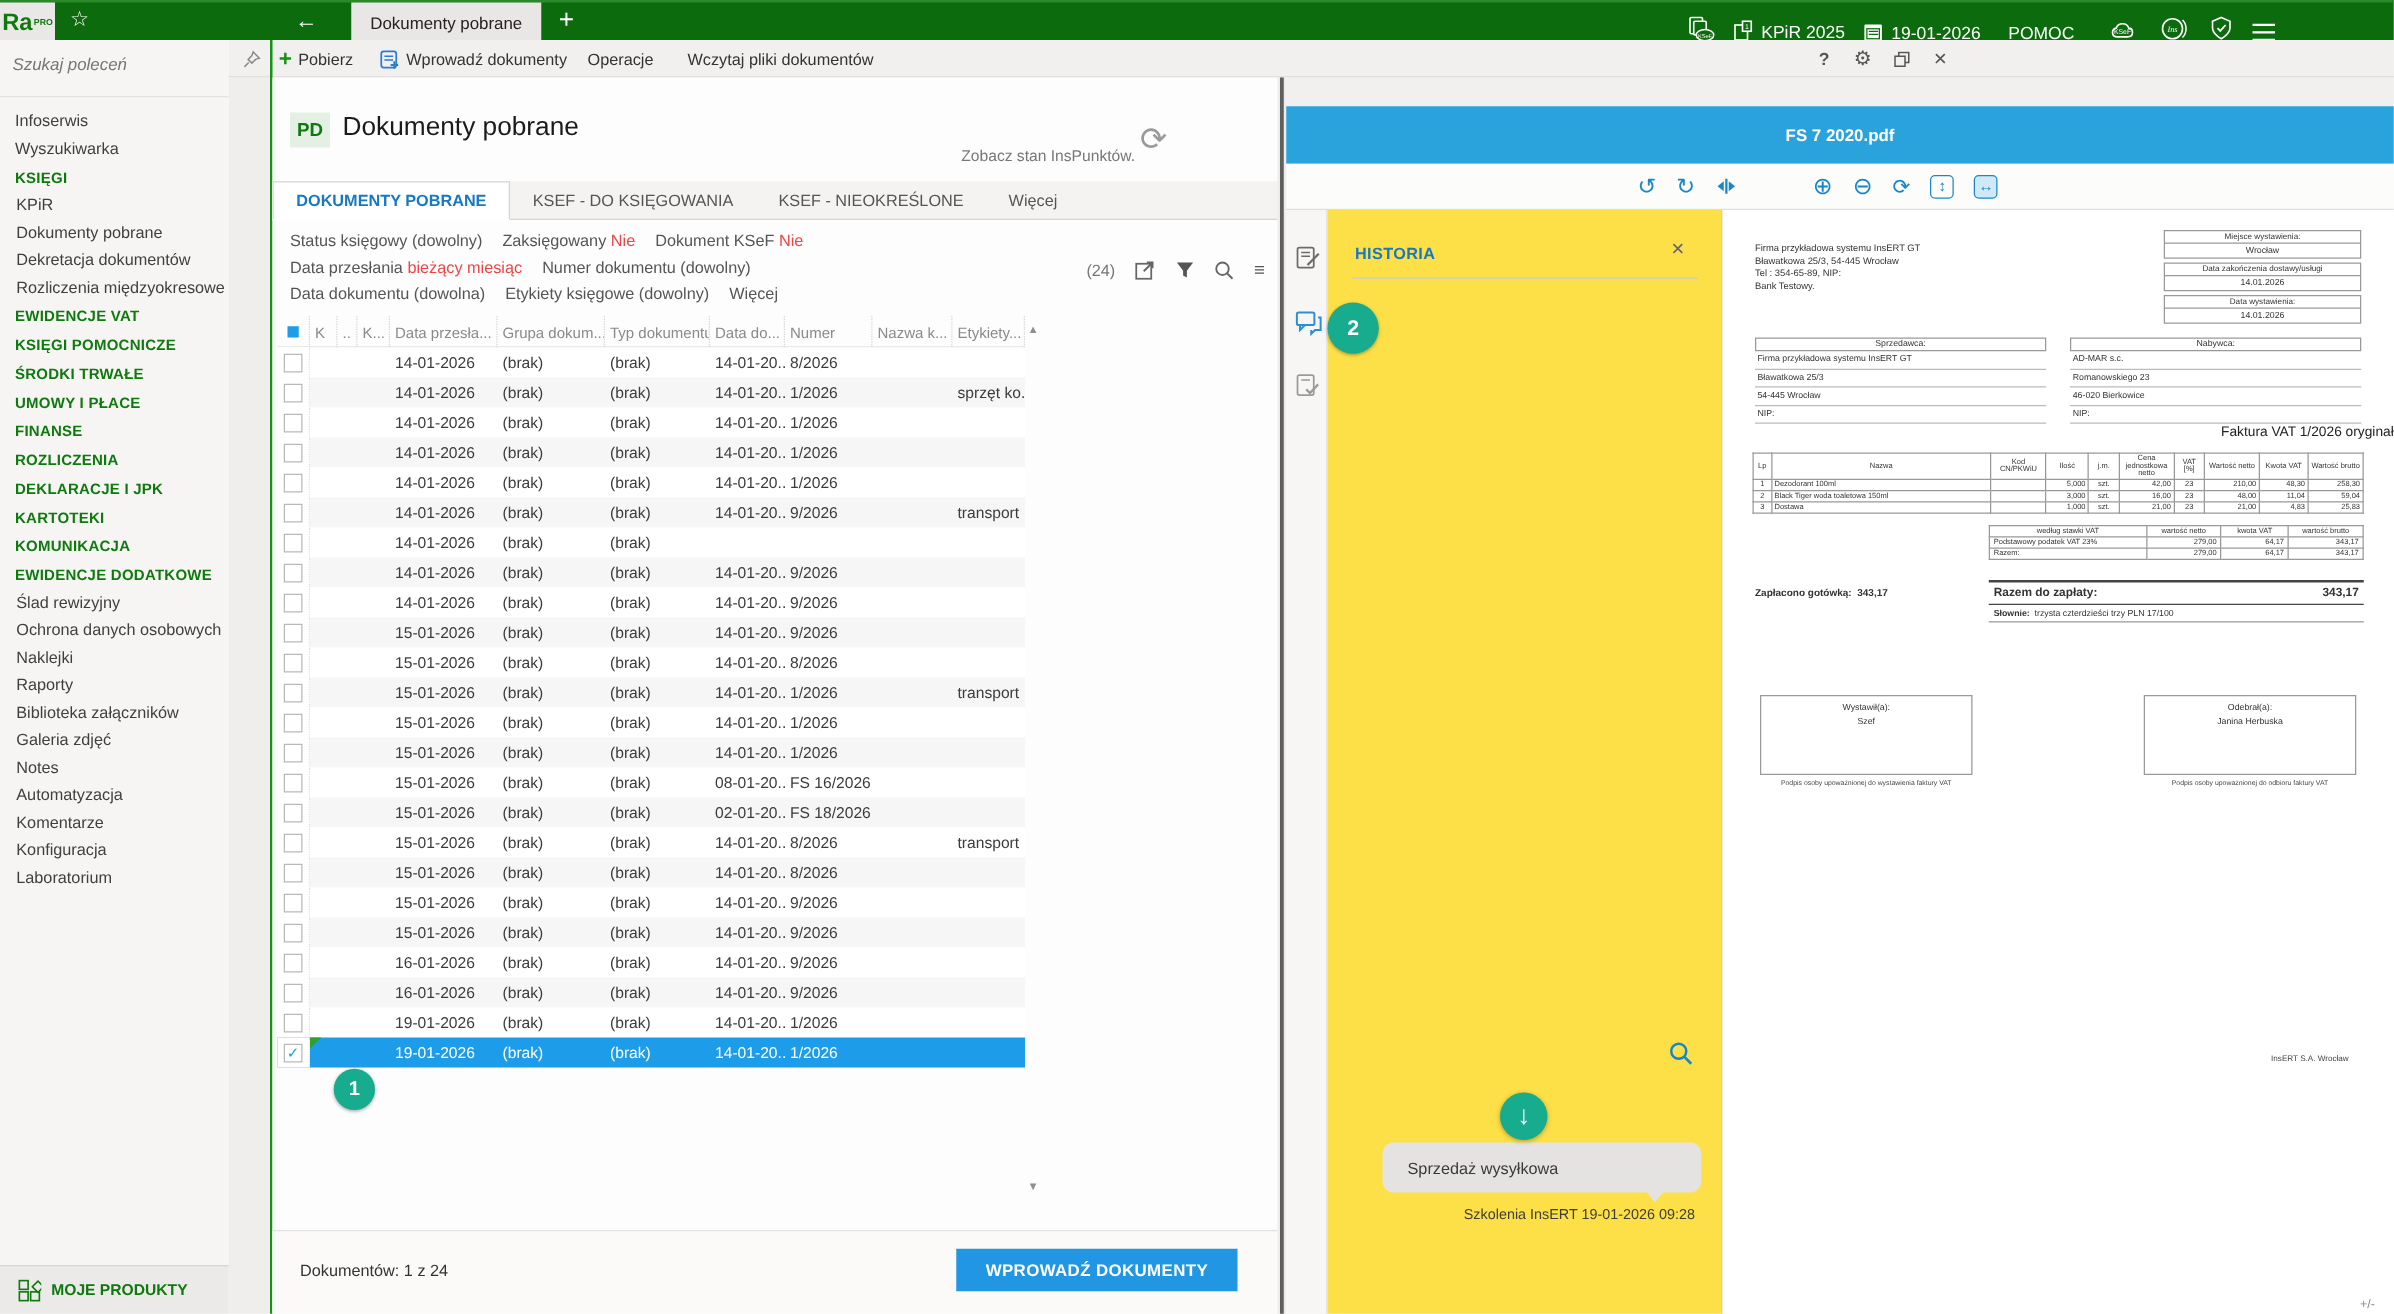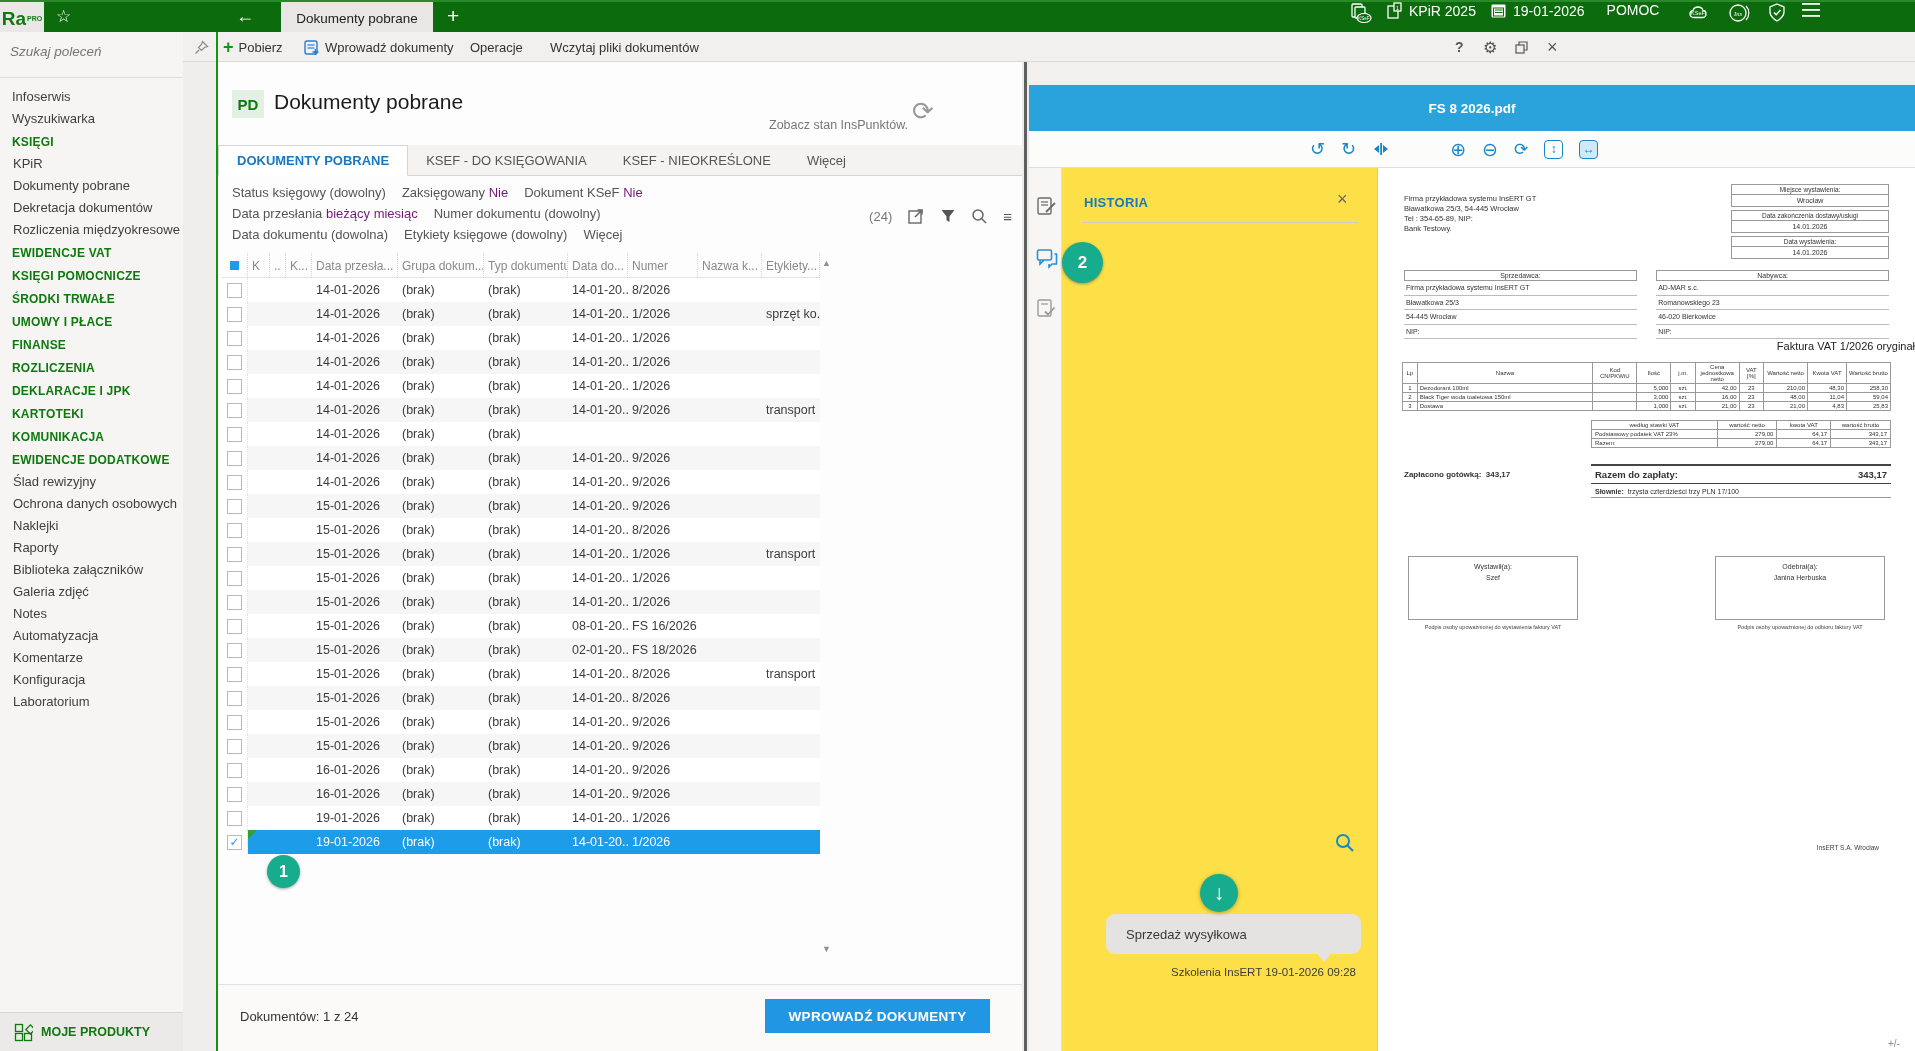--- a/index.html
+++ b/index.html
@@ -11,21 +11,21 @@
   
   #topbar { position:absolute; left:0; top:0; width:1915px; height:32px; background:#0c6b0c; border-top:2px solid #2a8a2a; }
   #logo-box { position:absolute; left:0; top:0; width:44px; height:32px; background:#eae8e6; display:flex; align-items:center; justify-content:center; }
   #logo-box .ra { color:#0e7a0e; font-weight:bold; font-size:19px; line-height:1; }
   #logo-box .pro { color:#0e7a0e; font-size:7px; font-weight:bold; vertical-align:super; margin-left:1px; }
   .tb-star { position:absolute; left:56px; top:4px; color:#fff; font-size:17px; }
   .tb-back { position:absolute; left:236px; top:4px; color:#fff; font-size:18px; }
   #tb-tab { position:absolute; left:281px; top:0; width:152px; height:32px; background:#e9e7e5; color:#222;
     font-size:13.5px; display:flex; align-items:center; justify-content:center; }
   .tb-plus { position:absolute; left:447px; top:2px; color:#fff; font-size:21px; font-weight:300; }
-  .tb-right { position:absolute; top:0; height:32px; display:flex; align-items:flex-start; gap:14px; color:#fff; }
+  .tb-right { position:absolute; top:0; height:32px; display:flex; align-items:flex-end; gap:14px; color:#fff; }
   .tb-txt { color:#fff; font-size:14px; }
 
   
   #sb-search { position:absolute; left:0; top:32px; width:183px; height:46px; background:#f6f5f3; border-bottom:1px solid #dedcda; }
   #sb-search input { position:absolute; left:10px; top:12px; width:140px; border:none; background:transparent; outline:none;
     font-style:italic; font-size:13.5px; color:#9a9a9a; font-family:inherit; }
   #toolbar { position:absolute; left:183px; top:32px; width:1732px; height:30px; background:#f1f0ee; border-bottom:1px solid #dcdad8; }
   .tool-item { position:absolute; top:0; height:30px; display:flex; align-items:center; font-size:13px; color:#333; gap:5px; }
   .plus-green { color:#149414; font-size:18px; font-weight:bold; line-height:1; }
   .win-ic { position:absolute; top:0; height:30px; display:flex; align-items:center; color:#555; }
@@ -51,21 +51,21 @@
   #refresh-circ { position:absolute; left:694px; top:34px; color:#9a9a9a; font-size:26px; }
 
   #tabs { position:absolute; left:0px; top:83px; width:804px; height:31px; border-bottom:1px solid #d6d4d2; background:#f4f3f1; display:flex; }
   .tab { height:31px; padding:0 18px; display:flex; align-items:center; font-size:13px; color:#555; }
   .tab.active { background:#fff; border:1px solid #d6d4d2; border-bottom:1px solid #fff; color:#1779c4; font-weight:bold; }
   .tab.more { color:#555; }
 
   #filters { position:absolute; left:14px; top:120px; width:620px; }
   .filter-line { line-height:21px; font-size:13px; color:#555; white-space:nowrap; }
   .filter-item { margin-right:16px; }
-  .filter-item .acc { color:#701a75; }
+  .filter-item .acc { color:#ef4444; }
 
   #list-tools { position:absolute; left:624px; top:145px; width:170px; display:flex; align-items:center; justify-content:flex-end; gap:15px; color:#666; }
   #count { font-size:13px; color:#777; }
 
   
   #grid-header { position:absolute; left:4px; top:191px; width:598px; height:25px; display:flex; border-bottom:1px solid #e4e4e4; background:#fdfdfd; }
   .th { height:25px; display:flex; align-items:center; padding-left:4px; font-size:12px; color:#8a8a8a;
     border-right:1px dotted #d4d4d4; overflow:hidden; white-space:nowrap; }
   .selall { width:9px; height:9px; background:#1d9ce9; margin-left:4px; }
   .sort { font-size:8px; color:#888; margin-left:4px; }
@@ -757,21 +757,21 @@
     <span id="doc-count">Dokumentów: 1 z 24</span>
     <button id="btn-wprowadz">WPROWADŹ DOKUMENTY</button>
   </div>
 </div>
 
 <div id="splitter">
     <div class="bar"></div>
   </div>
 
 <div id="rp-topstrip"></div>
-<div id="rp-header">FS 8 2026.pdf</div>
+<div id="rp-header">FS 7 2020.pdf</div>
 <div id="rp-tools">
   <div id="pdf-icons">
     <span class="pico">↺</span>
     <span class="pico">↻</span>
     <span>
         <svg width="18" height="18" viewBox="0 0 18 18">
           <polygon points="7,5 7,13 2,9" fill="#1887c8"></polygon>
           <rect x="8.2" y="3" width="1.8" height="12" fill="#1887c8"></rect>
           <polygon points="11,5 11,13 16,9" fill="#1887c8"></polygon>
         </svg>

